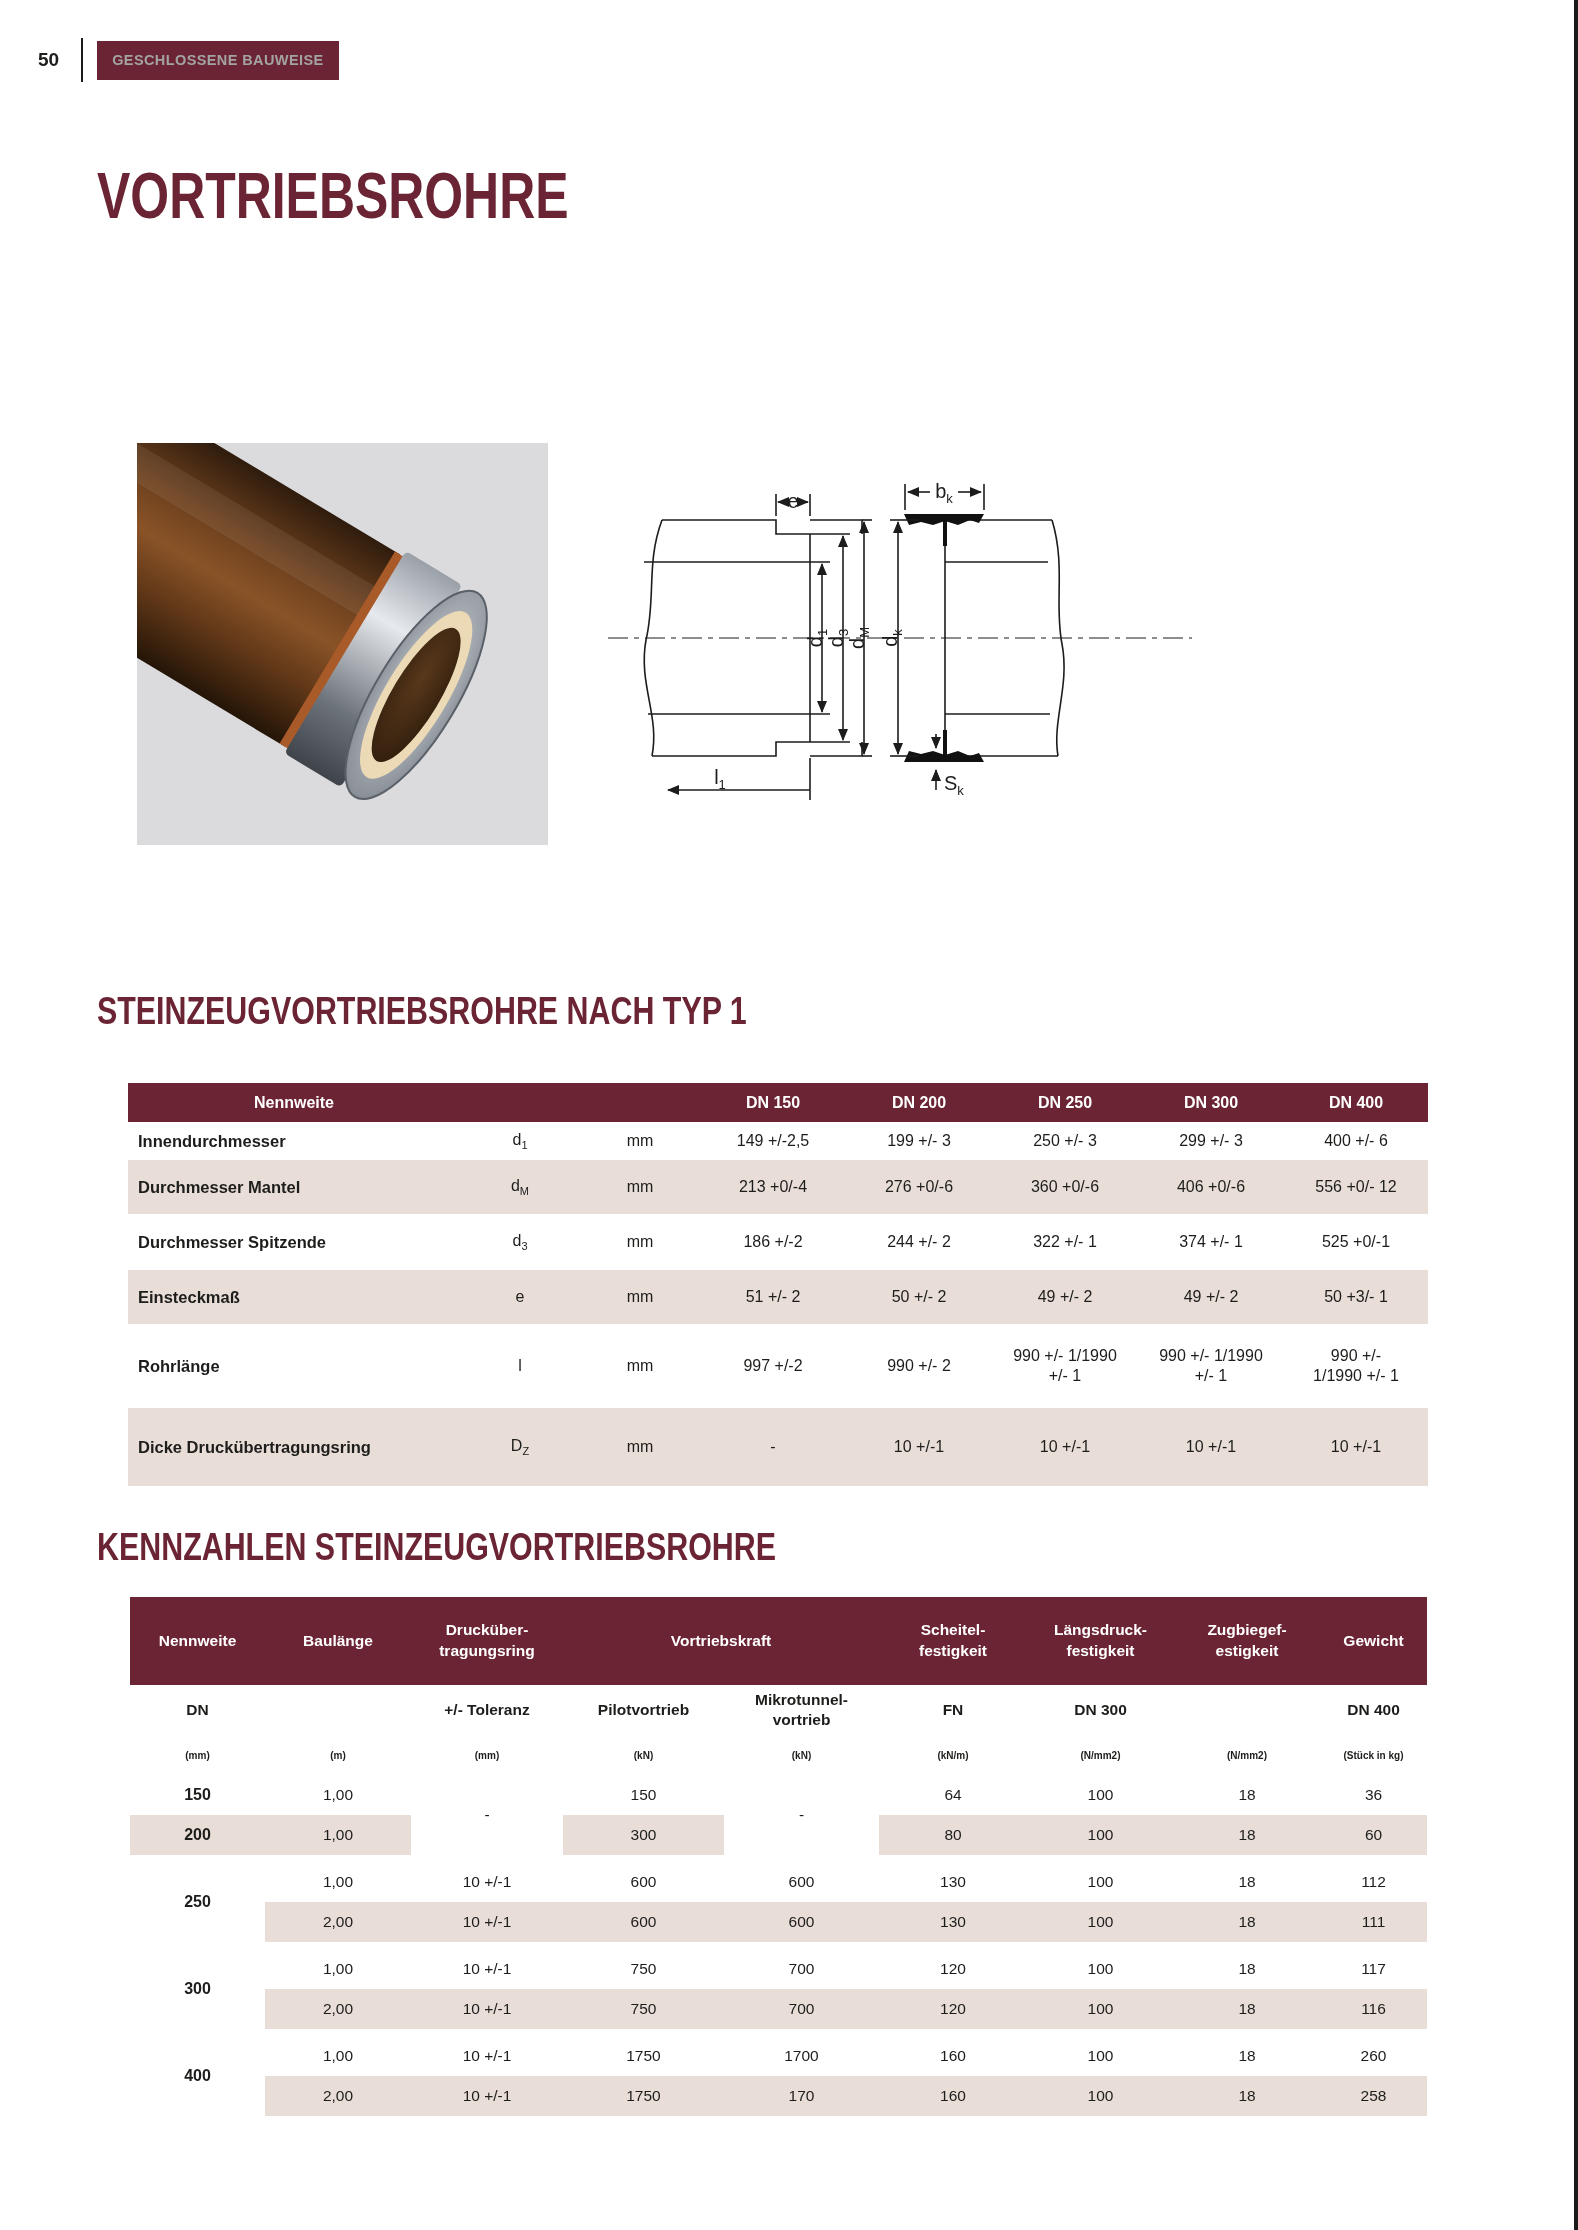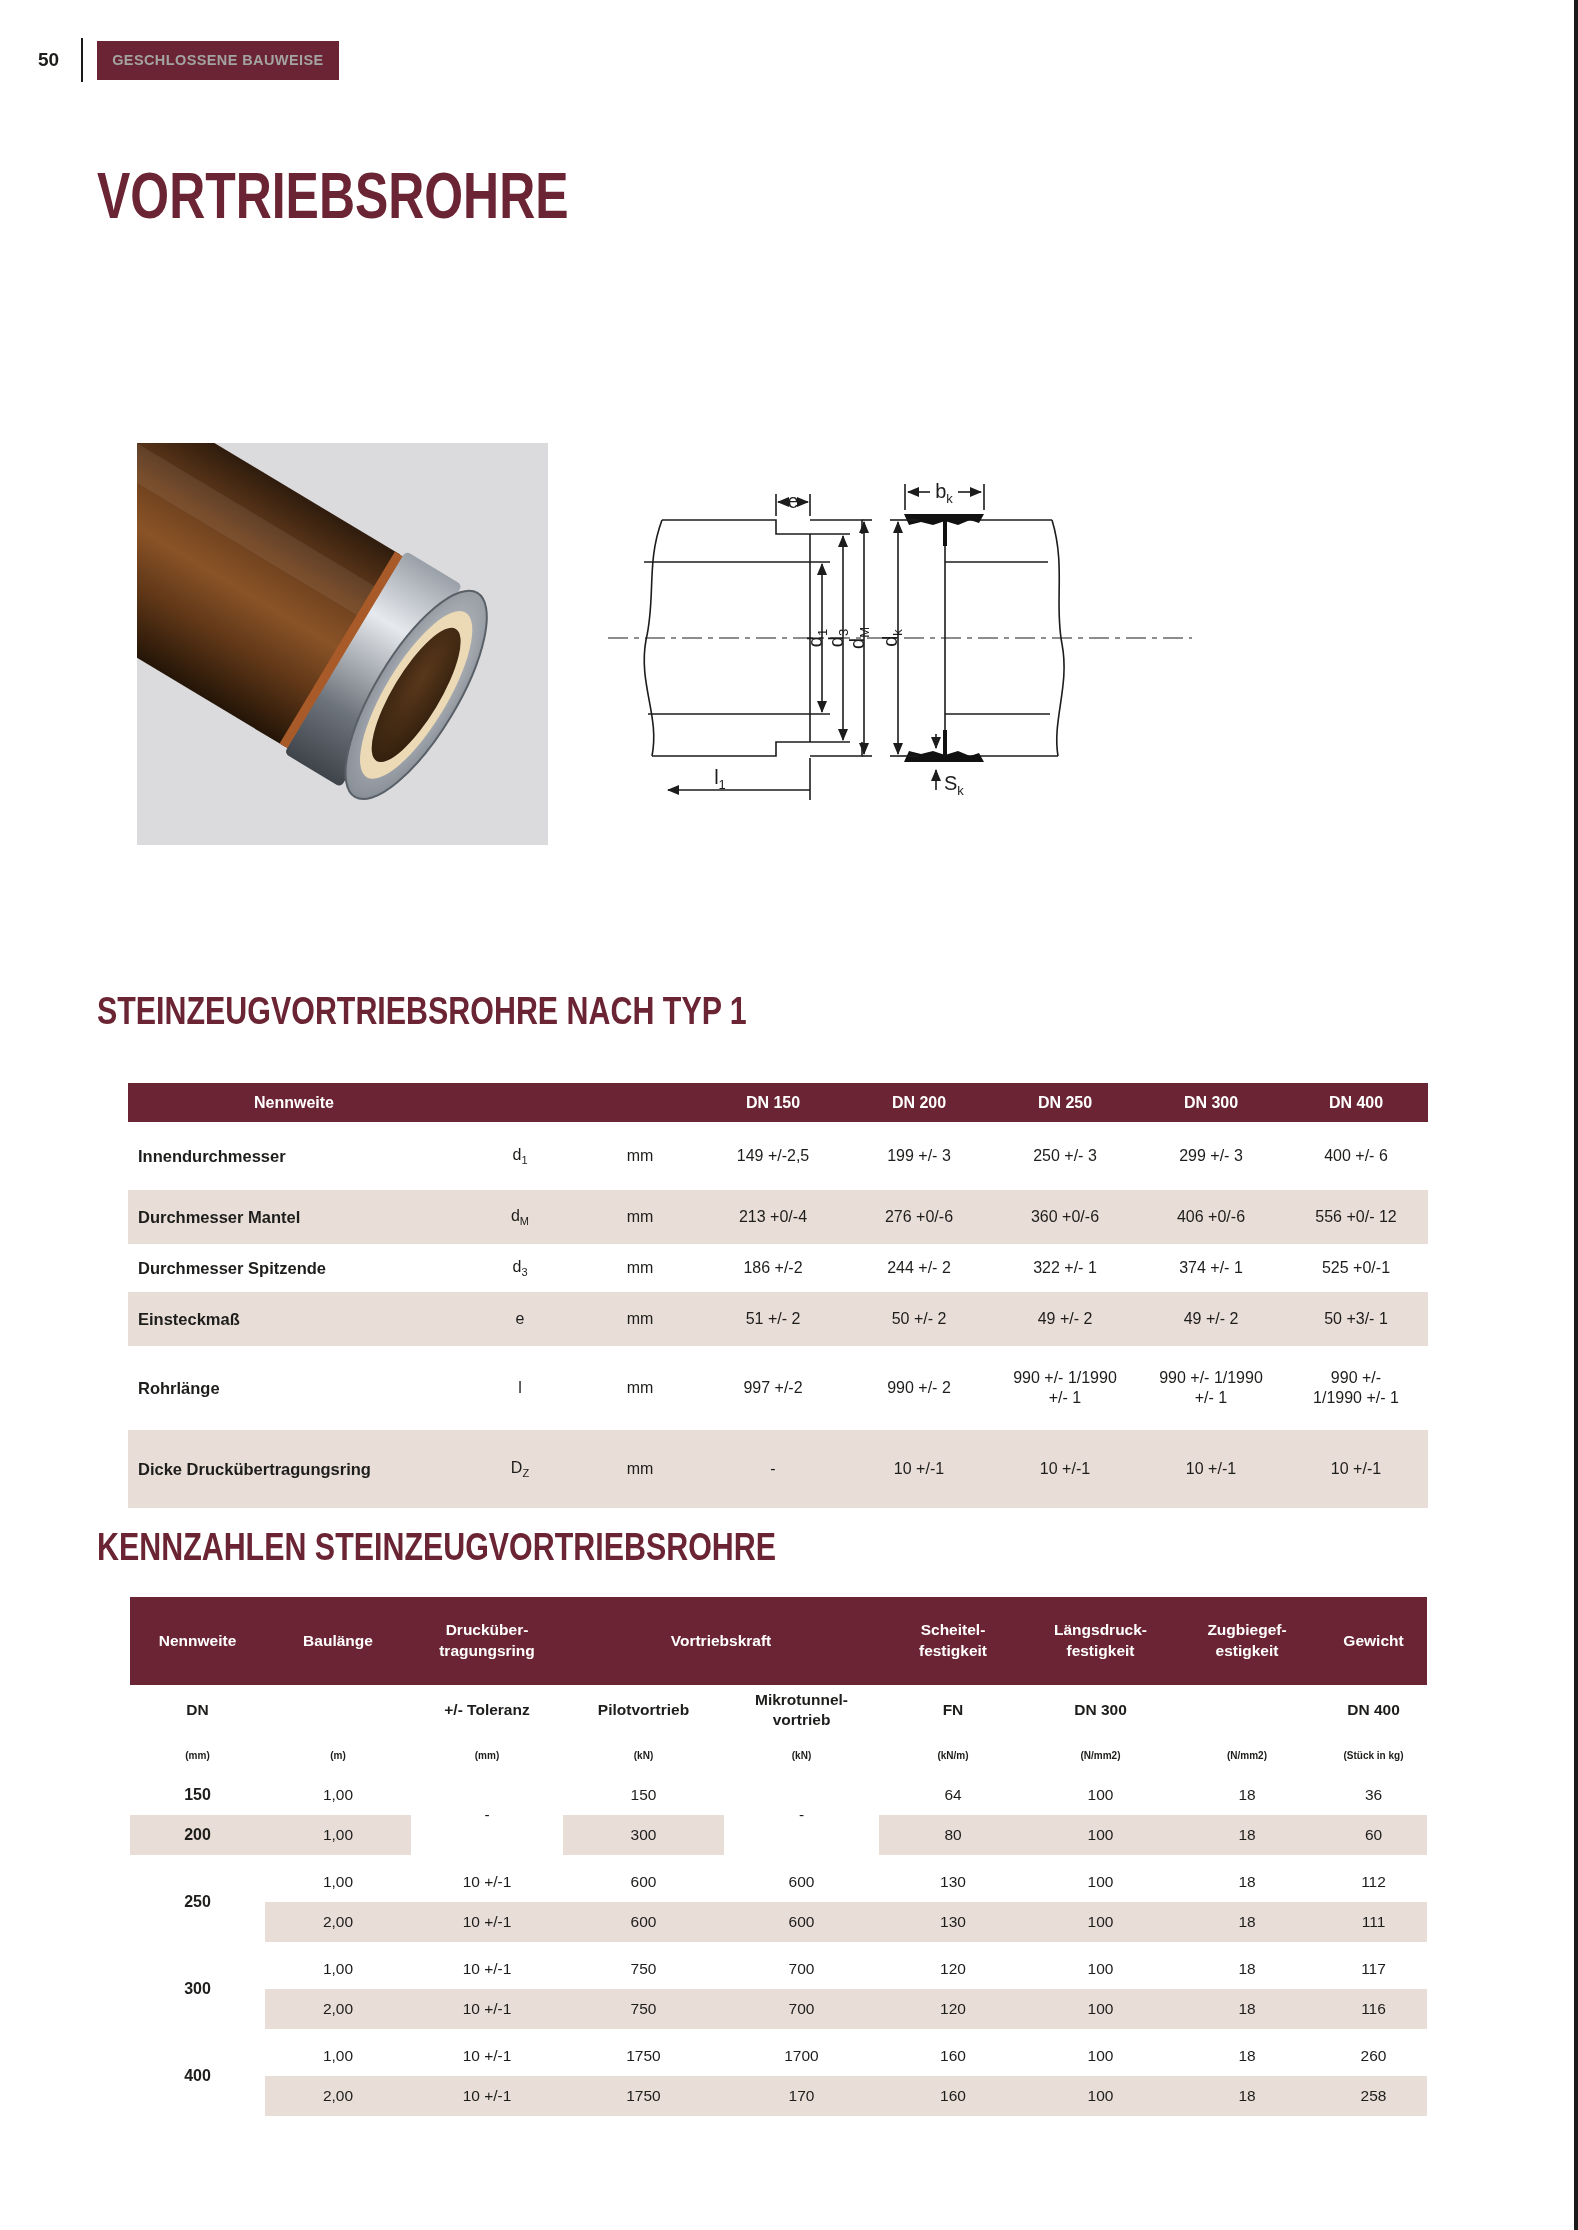--- a/index.html
+++ b/index.html
@@ -38,23 +38,23 @@
   
   table{border-collapse:separate;border-spacing:0;table-layout:fixed;position:absolute;}
   th,td{vertical-align:middle;white-space:pre-line;}
   .beige{background:var(--beige);}
 
   
   #t1{left:128px;top:1083px;width:1300px;}
   #t1 thead th{background:var(--maroon);color:#fff;font-weight:bold;font-size:16px;height:39px;text-align:center;}
   #t1 tbody td{font-size:16px;text-align:center;line-height:1.25;}
   #t1 td.lbl{text-align:left;padding-left:10px;font-weight:bold;font-size:16.5px;}
-  #t1 tbody tr:nth-child(1) td{height:68px;}
+  #t1 tbody tr:nth-child(1) td{height:38px;}
   #t1 tbody tr:nth-child(2) td{height:54px;}
-  #t1 tbody tr:nth-child(3) td{height:48px;}
+  #t1 tbody tr:nth-child(3) td{height:56px;}
   #t1 tbody tr:nth-child(4) td{height:54px;}
   #t1 tbody tr:nth-child(5) td{height:84px;}
   #t1 tbody tr:nth-child(6) td{height:78px;}
   #t1 sub, #t2 sub{font-size:11px;}
   .small-val{font-size:11.5px;line-height:1.45;}
 
   
   #t2{left:130px;top:1597px;width:1297px;}
   #t2 thead th.grp{background:var(--maroon);color:#fff;font-weight:bold;font-size:15.5px;
                    height:88px;text-align:center;line-height:1.35;}

